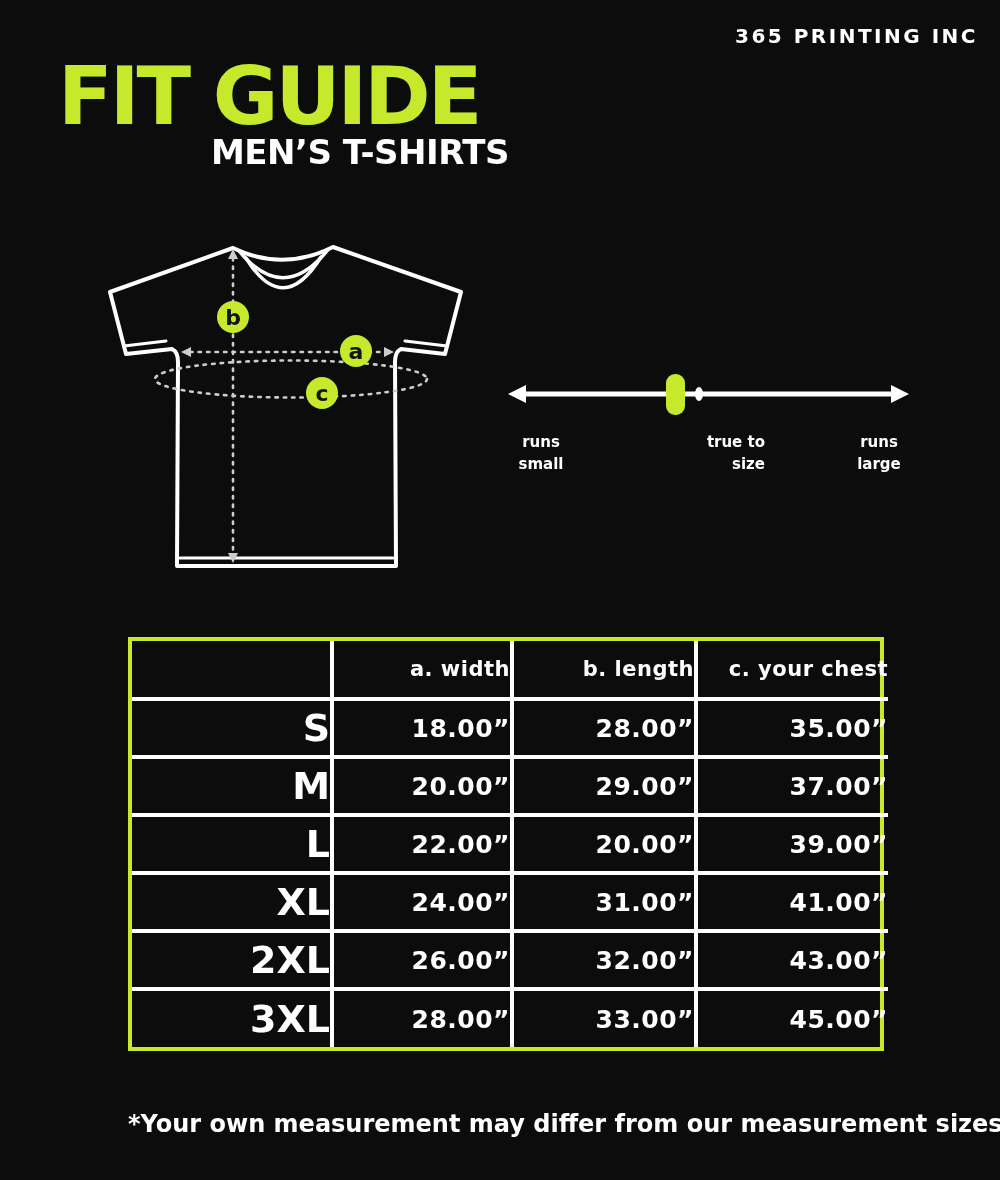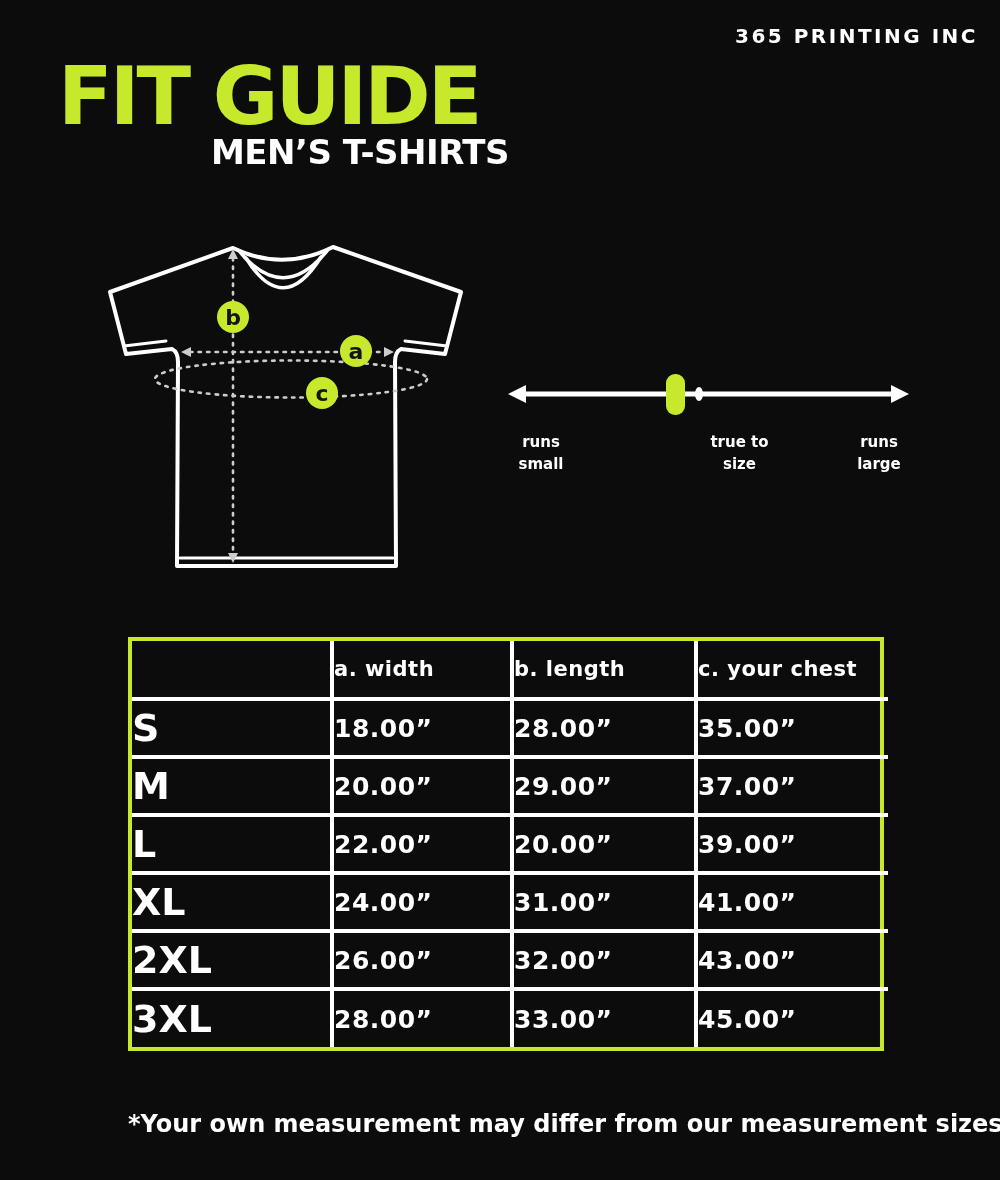--- a/index.html
+++ b/index.html
@@ -31,32 +31,32 @@
   .diagram-svg { position:absolute; left:100px; top:235px; }
   .scale-svg   { position:absolute; left:500px; top:360px; }
 
   .scale-label {
     position:absolute; top:431px;
     font-size:15px; font-weight:700; line-height:22px;
     text-align:center; color:var(--ink);
   }
   .scale-label span { display:block; }
   .lbl-small { left:494px; width:94px; }
-  .lbl-true  { left:682px; width:115px; }
+  .lbl-true  { left:650px; width:115px;text-align:right; }
   .lbl-large { left:831px; width:96px; }
 
   .table-wrap {
     position:absolute; left:128px; top:637px; width:756px;
     border:4px solid var(--accent);
     background:var(--bg);
   }
   table.size-table { border-collapse:collapse; width:100%; table-layout:fixed; }
   .size-table th, .size-table td {
     border:4px solid #ffffff;
-    text-align:left; vertical-align:middle;
+    text-align:right; vertical-align:middle;
     color:var(--ink); font-weight:700; padding:0;
     height:58px;
   }
   .size-table tr > *:first-child { border-left:0; }
   .size-table tr > *:last-child  { border-right:0; }
   .size-table thead tr > * { border-top:0; }
   .size-table tbody tr:last-child > * { border-bottom:0; }
   .size-table th { font-size:21px; letter-spacing:0.5px; }
   .size-table td { font-size:25px; letter-spacing:0.5px; }
   .size-table td.size-cell { font-size:38px; letter-spacing:0; }

